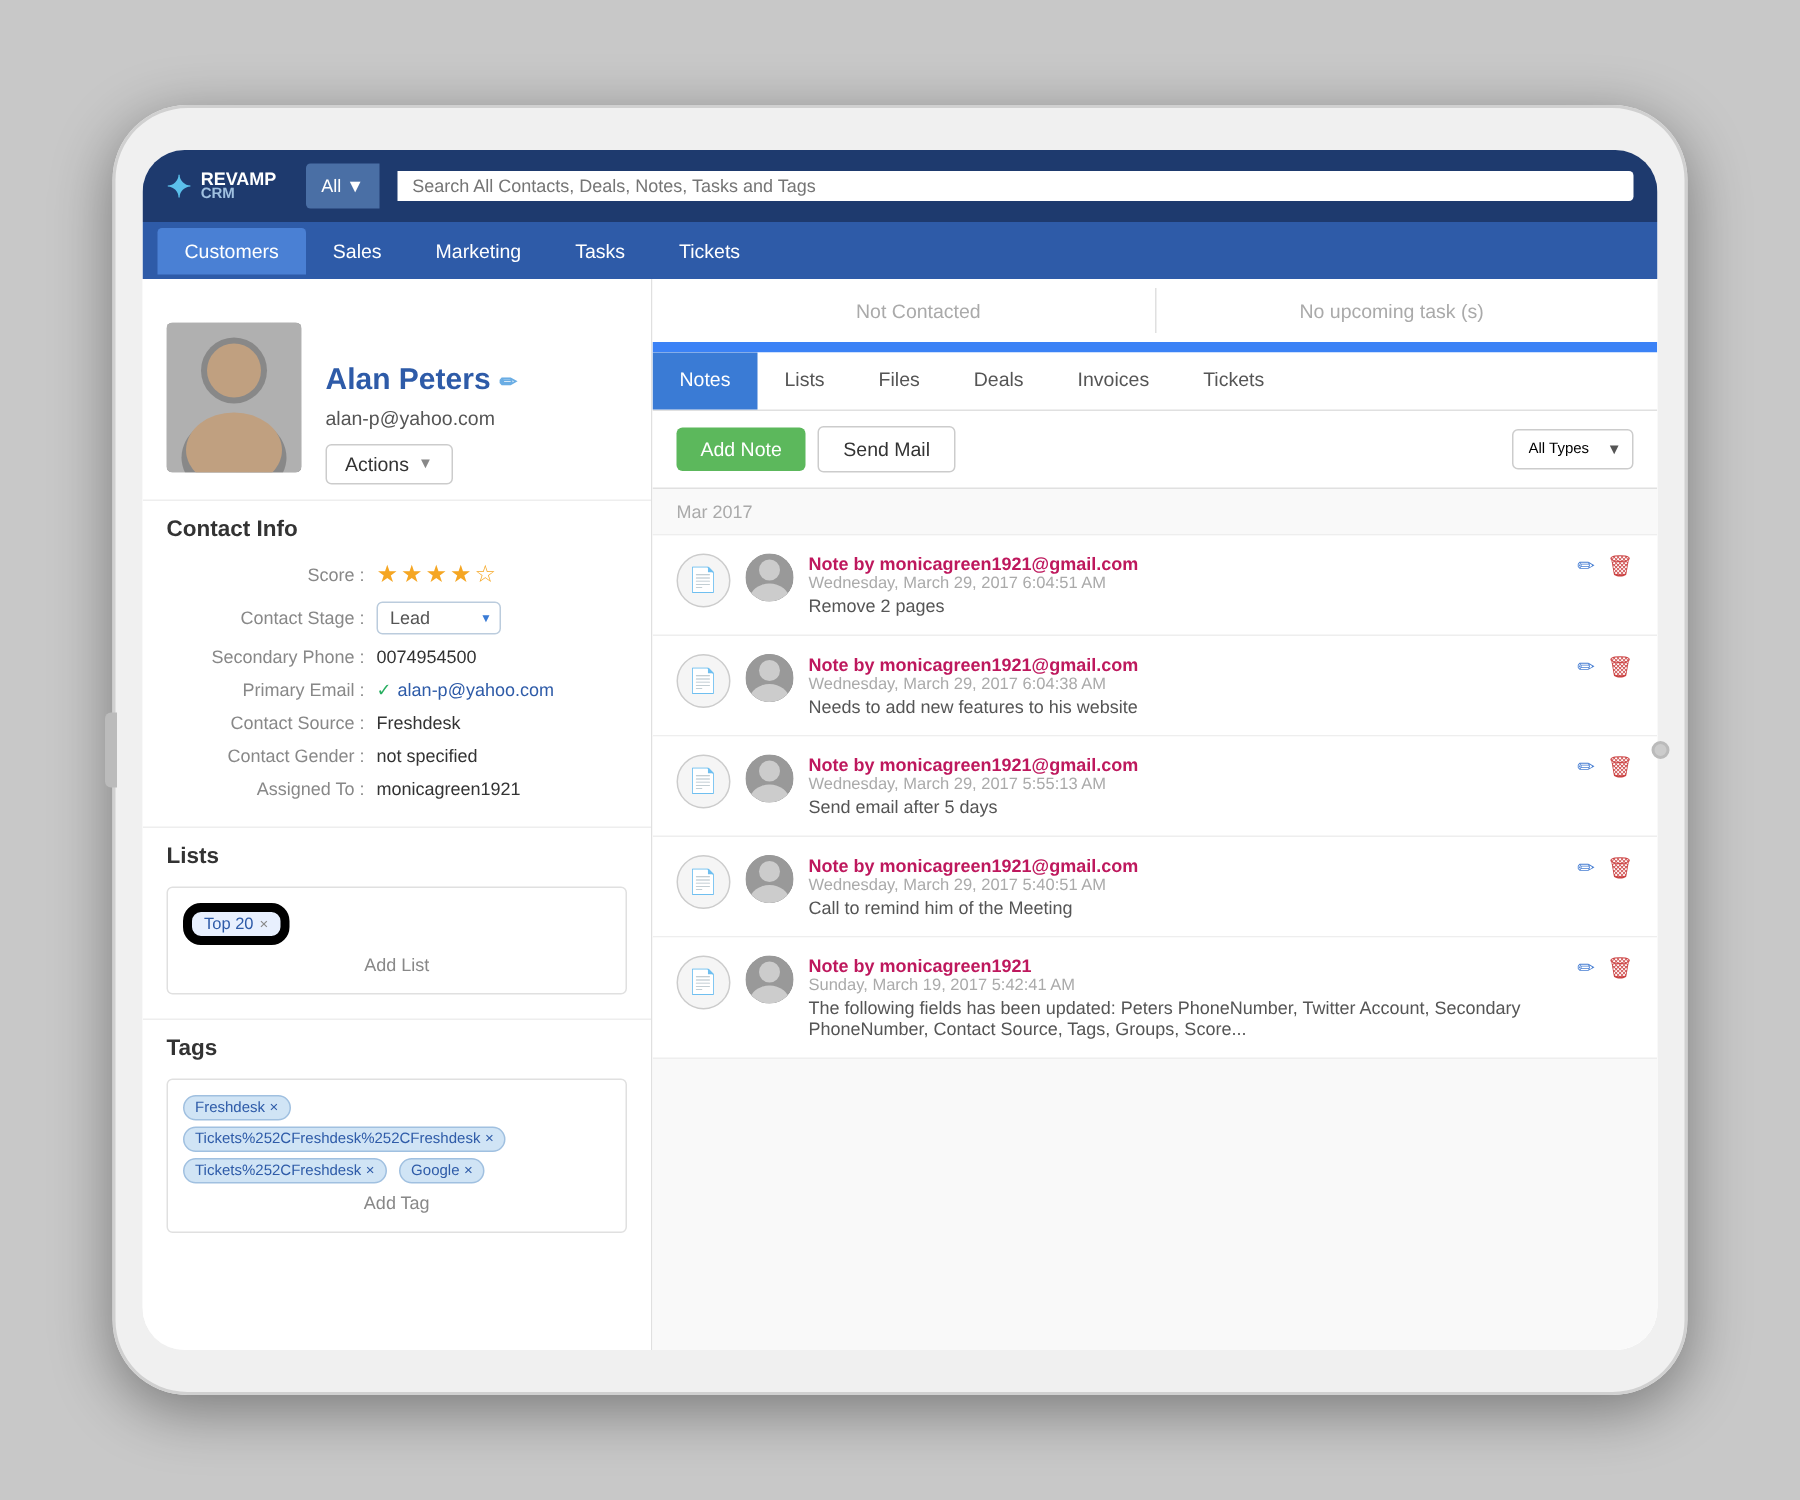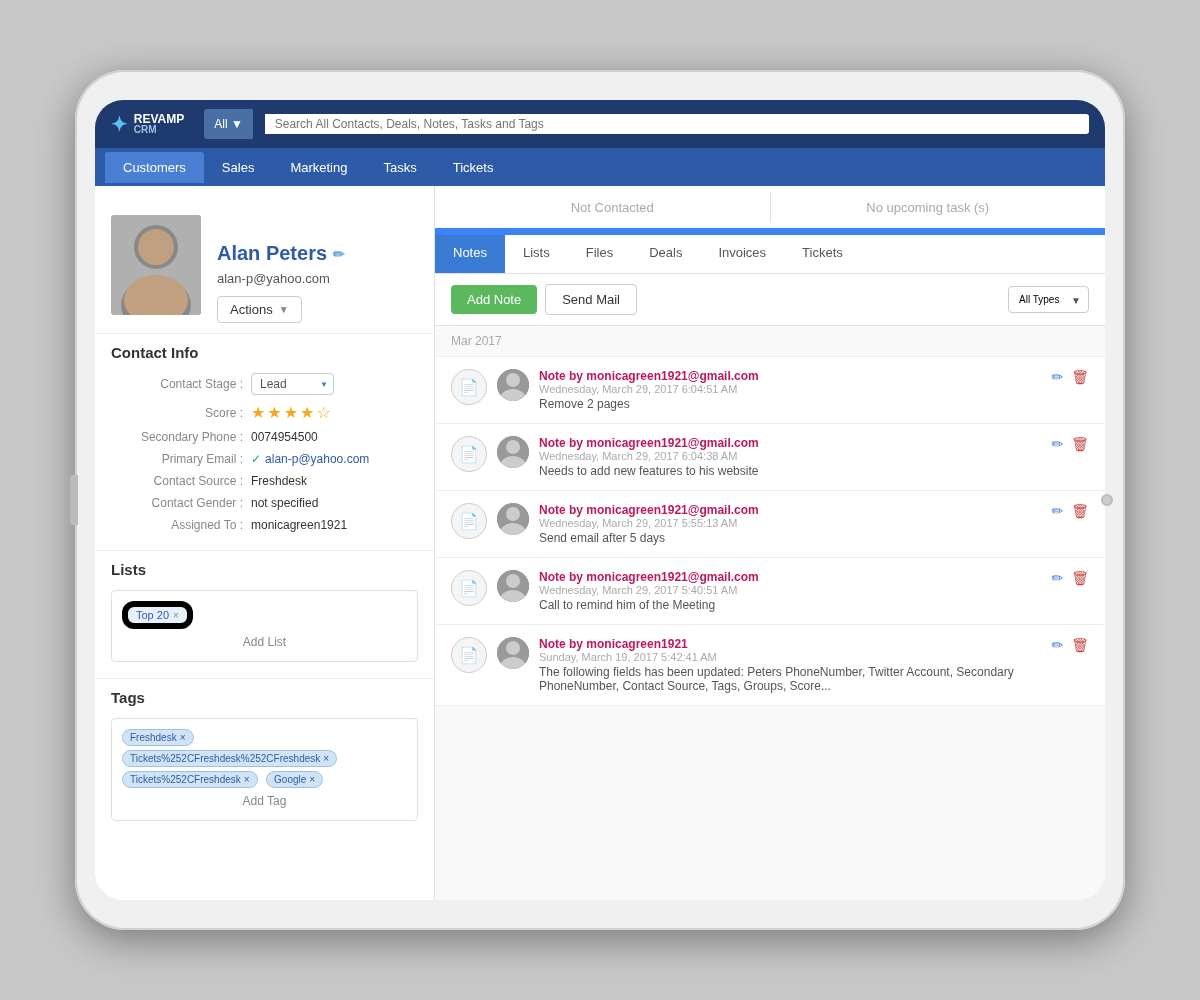--- a/index.html
+++ b/index.html
@@ -570,34 +570,34 @@
               <span>Actions</span>
               <span class="actions-arrow">▼</span>
             </button>
           </div>
         </div>
 
         <div class="contact-info-section">
           <div class="section-title">Contact Info</div>
 
           <div class="info-row">
+            <span class="info-label">Score :</span>
+            <span class="stars">★★★★☆</span>
+          </div>
+
+          <div class="info-row">
             <span class="info-label">Contact Stage :</span>
             <div class="stage-select-wrapper">
               <select class="stage-select">
                 <option>Lead</option>
                 <option>Prospect</option>
                 <option>Customer</option>
                 <option>VIP</option>
               </select>
             </div>
-          </div>
-
-          <div class="info-row">
-            <span class="info-label">Score :</span>
-            <span class="stars">★★★★☆</span>
           </div>
 
           <div class="info-row">
             <span class="info-label">Secondary Phone :</span>
             <span class="info-value">0074954500</span>
           </div>
 
           <div class="info-row">
             <span class="info-label">Primary Email :</span>
             <span class="verified-icon">✓</span>

